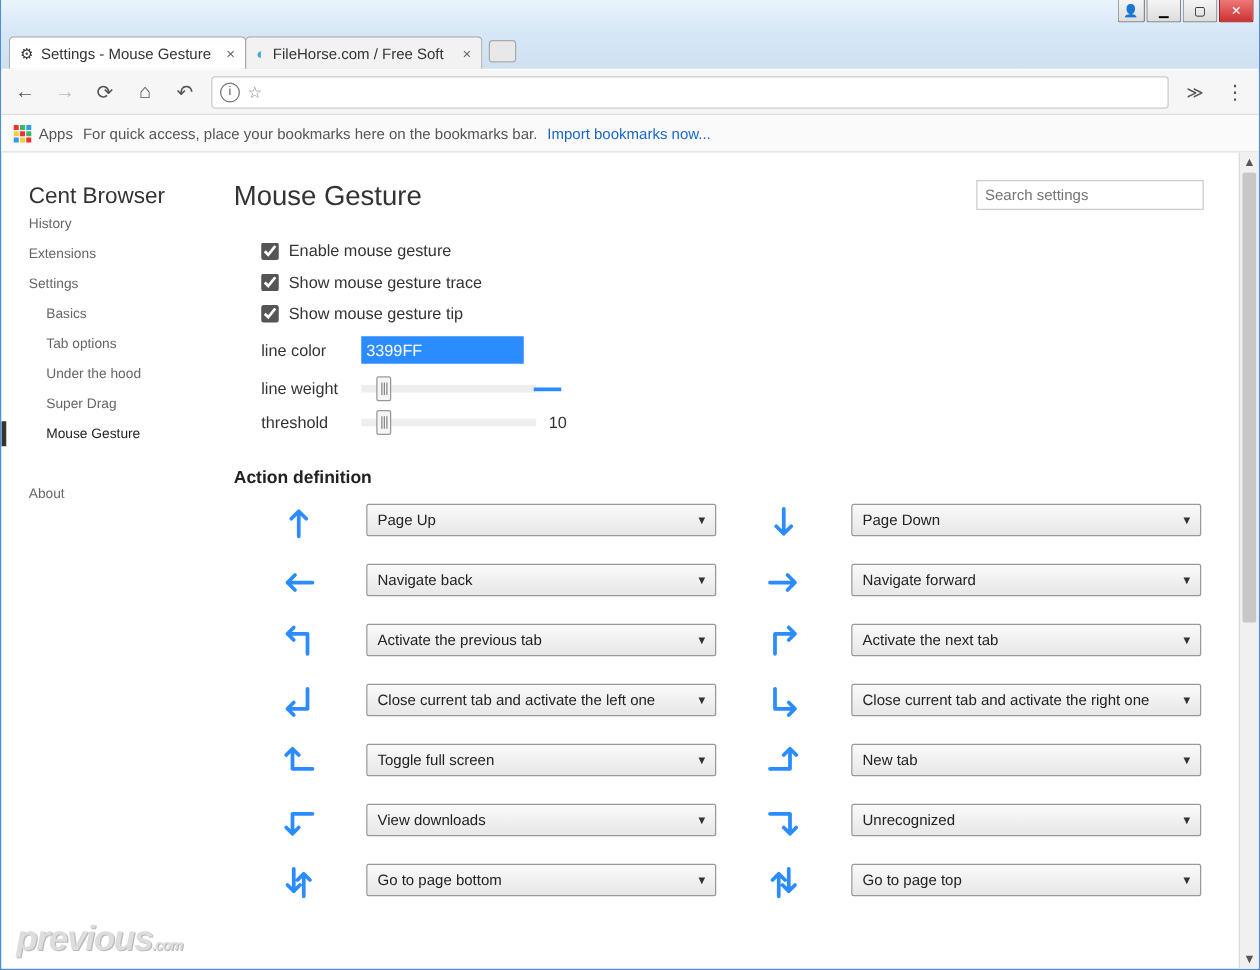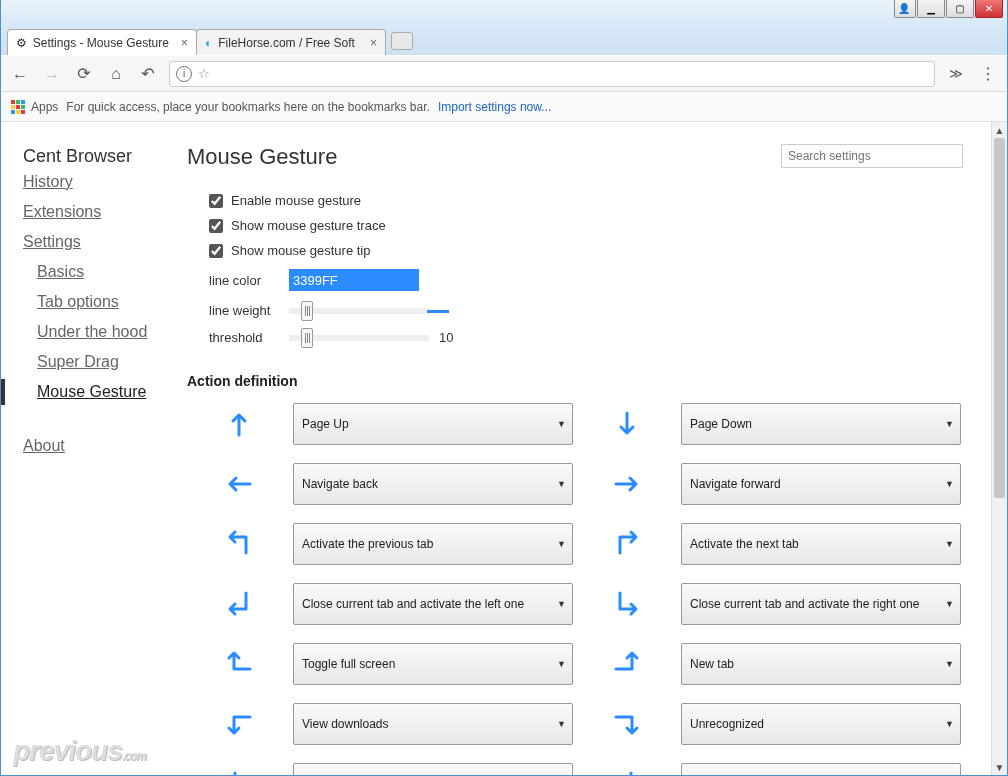--- a/index.html
+++ b/index.html
@@ -43,21 +43,21 @@
 .scrollbar-v { width:16px; background:#f0f0f0; border-left:1px solid #ddd; display:flex; flex-direction:column; }
 .sb-arrow { height:16px; display:flex; align-items:center; justify-content:center; font-size:10px; color:#555; cursor:pointer; }
 .sb-track { flex:1; position:relative; }
 .sb-thumb { position:absolute; left:2px; right:2px; top:0; height:360px; background:#c7c7c7; border-radius:2px; }
 
 .page { flex:1; display:flex; overflow:hidden; }
 
 
 .sidebar { width:170px; padding:24px 0 0 22px; font-size:13px; color:#555; }
 .sidebar h2 { font-size:18px; font-weight:400; color:#333; }
-.sidebar .nav-item { padding:6px 0; cursor:pointer; color:#666; font-size:16px;text-decoration:underline; }
+.sidebar .nav-item { padding:6px 0; cursor:pointer; color:#666; font-size:11px; }
 .sidebar .sub { padding-left:14px; }
 .sidebar .nav-item.active { color:#222; position:relative; }
 .sidebar .nav-item.active::before { content:""; position:absolute; left:-22px; top:2px; bottom:2px; width:4px; background:#333; }
 .sidebar .spacer { height:24px; }
 
 
 .main { flex:1; padding:22px 28px 0 16px; overflow:hidden; }
 .main-head { display:flex; justify-content:space-between; align-items:flex-start; margin-bottom:18px; }
 .main-head h1 { font-size:22px; font-weight:400; color:#333; }
 .search-set { width:182px; height:24px; border:1px solid #ccc; padding:2px 6px; font-size:12px; }
@@ -72,21 +72,21 @@
 .slider-thumb { position:absolute; top:-7px; width:12px; height:20px; background:#f5f5f5; border:1px solid #999; border-radius:2px; display:flex; align-items:center; justify-content:center; }
 .slider-thumb::after{content:"";width:1px;height:10px;background:#888;box-shadow:2px 0 #888,-2px 0 #888;}
 .sval { font-size:13px; color:#333; }
 
 .section-title { font-size:14px; font-weight:700; color:#222; margin:22px 0 14px 0; }
 
 
 .actions { display:grid; grid-template-columns: 60px 280px 60px 280px; column-gap:24px; row-gap:18px; padding-left:22px; }
 .gesture-icon { display:flex; align-items:center; justify-content:center; }
 .gesture-icon svg { width:30px; height:30px; }
-.combo { height:42px; border:1px solid #999; background:linear-gradient(to bottom,#fafafa,#e7e7e7); font-size:12px; padding:0 20px 0 8px; position:relative; display:flex; align-items:center; border-radius:2px; cursor:pointer; color:#222; white-space:nowrap; overflow:hidden; text-overflow:ellipsis;}
+.combo { height:26px; border:1px solid #999; background:linear-gradient(to bottom,#fafafa,#e7e7e7); font-size:12px; padding:0 20px 0 8px; position:relative; display:flex; align-items:center; border-radius:2px; cursor:pointer; color:#222; white-space:nowrap; overflow:hidden; text-overflow:ellipsis;}
 .combo::after { content:"▼"; position:absolute; right:6px; font-size:9px; color:#333; }
 
 
 .watermark { position:absolute; left:12px; bottom:8px; font-size:28px; font-weight:700; color:#ddd; font-style:italic; letter-spacing:-1px; pointer-events:none; text-shadow:1px 1px 0 #bbb;}
 .watermark small{ font-size:12px; vertical-align:baseline; }
 </style>
 </head>
 <body>
 
 <div class="window">
@@ -136,21 +136,21 @@
           <span></span>
           <span></span>
           <span></span>
           <span></span>
           <span></span>
           <span></span>
         </span>
       <span>Apps</span>
     </div>
     <span>For quick access, place your bookmarks here on the bookmarks bar.</span>
-    <span class="booklink">Import settings now...</span>
+    <span class="booklink">Import bookmarks now...</span>
   </div>
 
   <div class="content">
     <div class="page">
       <div class="sidebar">
         <h2>Cent Browser</h2>
         <div id="sidebar-items">
             <div class="nav-item">History</div>
             <div class="nav-item">Extensions</div>
             <div class="nav-item">Settings</div>

